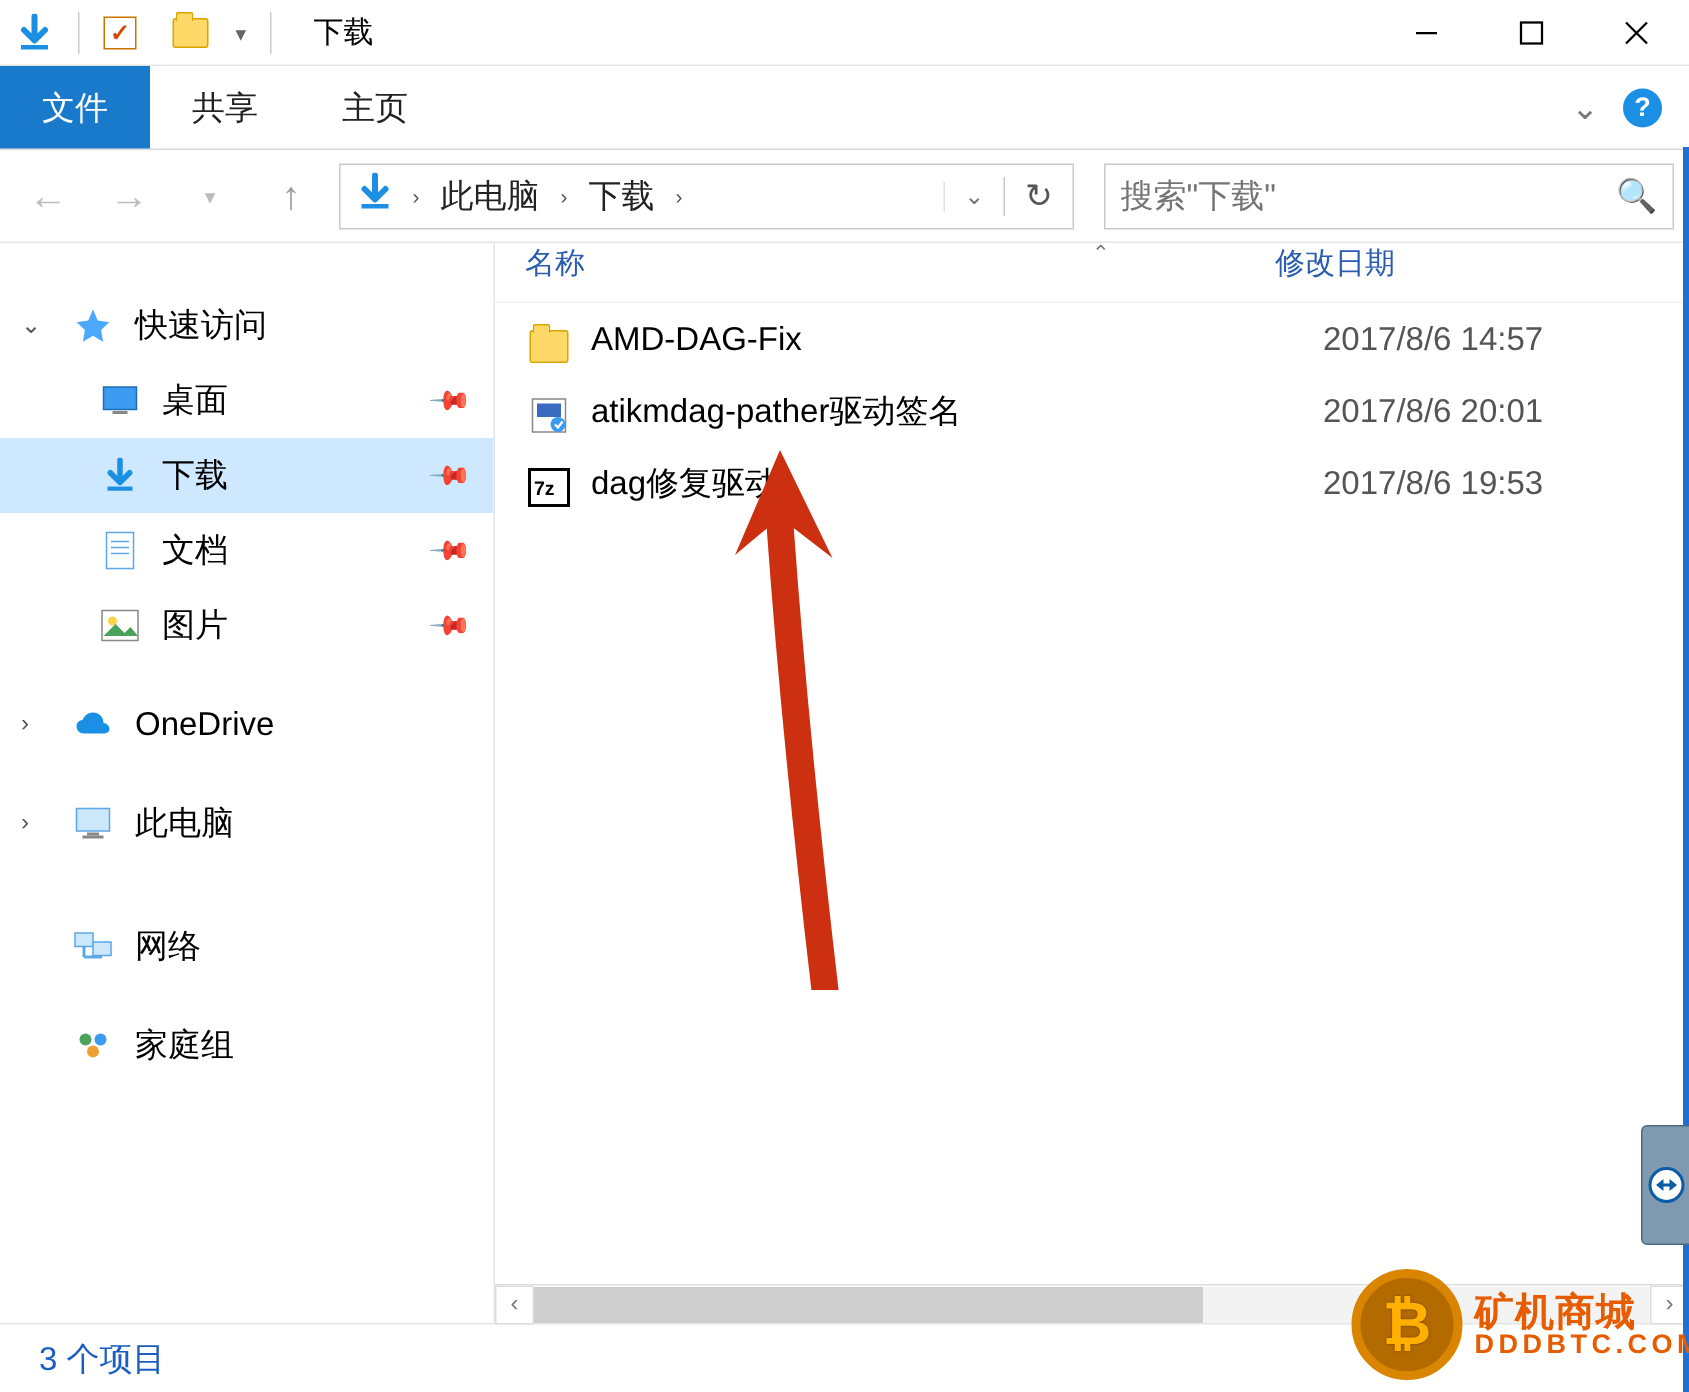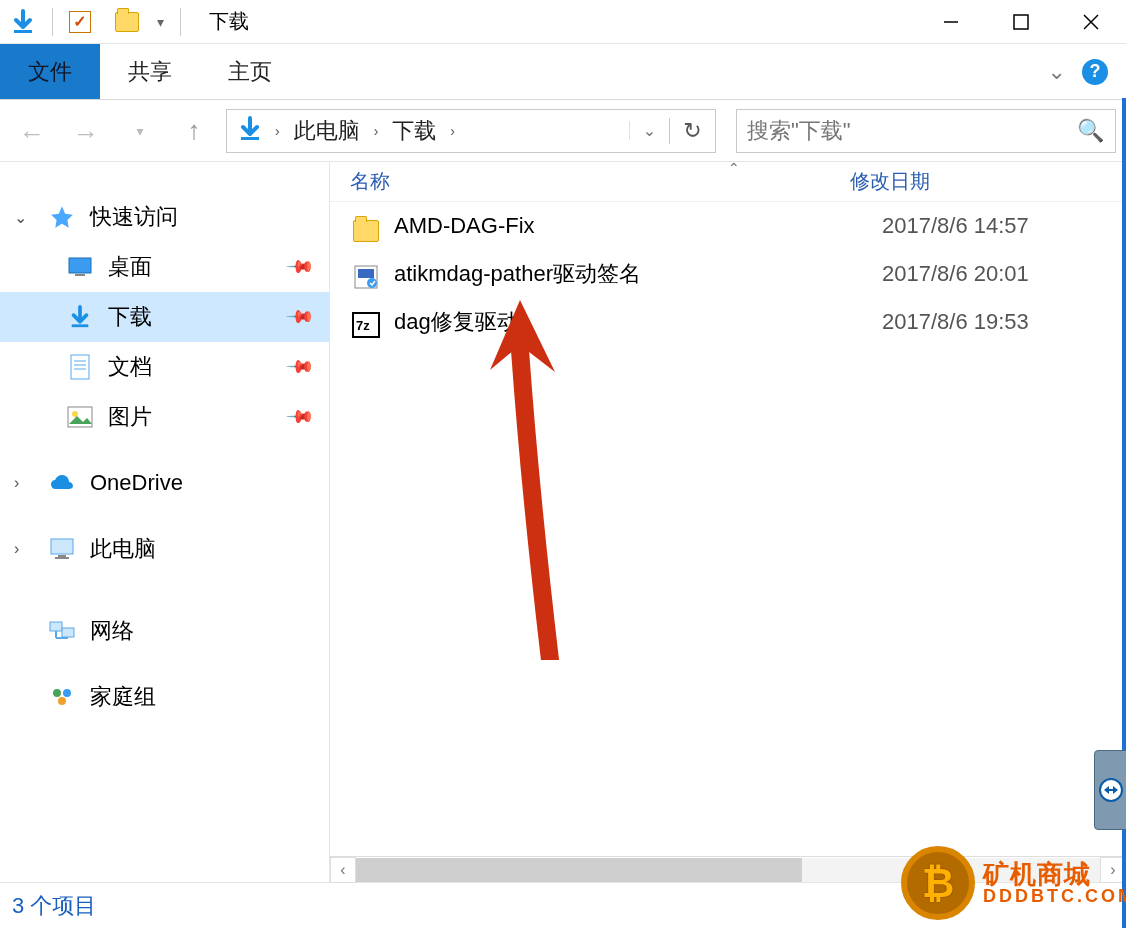--- a/index.html
+++ b/index.html
@@ -9,21 +9,21 @@
   .titlebar { height: 44px; display: flex; align-items: center; border-bottom: 1px solid #e5e5e5; background: #fff; }
   .tb-left { display: flex; align-items: center; gap: 8px; padding-left: 10px; }
   .tb-title { font-size: 20px; margin-left: 12px; }
   .tb-controls { margin-left: auto; display: flex; }
   .tb-btn { width: 70px; height: 44px; display: flex; align-items: center; justify-content: center; font-size: 18px; }
   .qat-sep { width: 1px; height: 28px; background: #ccc; margin: 0 8px; }
 
   
   .ribbon { height: 56px; display: flex; align-items: stretch; border-bottom: 1px solid #d8d8d8; background: #fff; }
   .tab { padding: 0 28px; display: flex; align-items: center; font-size: 22px; color: #222; }
-  .tab.file { background: #1979ca; color: #0f172a; }
+  .tab.file { background: #1979ca; color: #ffffff; }
   .ribbon-right { margin-left: auto; display: flex; align-items: center; gap: 16px; padding-right: 18px; }
   .chev { color: #7a7a7a; font-size: 22px; }
   .help-badge { width: 26px; height: 26px; border-radius: 50%; background: #1a8fe3; color: #fff; display: flex; align-items: center; justify-content: center; font-size: 18px; font-weight: bold; }
 
   
   .navrow { height: 62px; display: flex; align-items: center; padding: 0 10px; gap: 10px; border-bottom: 1px solid #e5e5e5; }
   .nav-btn { width: 44px; height: 44px; display: flex; align-items: center; justify-content: center; color: #bdbdbd; font-size: 26px; }
   .nav-up { color: #9c9c9c; }
   .addressbar { flex: 1; height: 44px; border: 1px solid #c9c9c9; display: flex; align-items: center; padding-left: 4px; }
   .addr-seg { padding: 0 8px; font-size: 22px; color: #222; display: flex; align-items: center; }
@@ -39,40 +39,40 @@
   .main { display: flex; height: 720px; }
   .sidebar { width: 330px; border-right: 1px solid #e5e5e5; padding-top: 30px; overflow-y: auto; }
   .side-item { display: flex; align-items: center; height: 50px; font-size: 22px; position: relative; }
   .side-item.sel { background: #cde8ff; }
   .expander { position: absolute; left: 14px; font-size: 16px; color: #555; }
   .side-icon { width: 28px; height: 28px; margin-left: 48px; margin-right: 14px; display:flex; align-items:center; justify-content:center; }
   .side-item.indent1 .side-icon { margin-left: 66px; }
   .pin { margin-left: auto; margin-right: 18px; color: #9a9a9a; font-size: 18px; transform: rotate(45deg); }
 
   
-  .colhdr { display: flex; height: 40px; align-items: center; font-size: 20px; color: #2a5db0; border-bottom: 1px solid #f0f0f0; padding-left: 20px; position: relative; }
+  .colhdr { display: flex; height: 40px; font-size: 20px; color: #2a5db0; border-bottom: 1px solid #f0f0f0; padding-left: 20px; position: relative; }
   .colhdr .col-name { width: 500px; }
   .colhdr .col-date { }
   .sort-caret { position:absolute; top:-2px; left:50%; font-size:14px; color:#777; }
 
   
   .filelist { flex: 1; display: flex; flex-direction: column; position: relative; }
   .row { display: flex; align-items: center; height: 48px; padding-left: 20px; font-size: 22px; }
   .row .ico { width: 32px; height: 32px; margin-right: 12px; display:flex;align-items:flex-end;justify-content:center; }
   .row .name { width: 488px; }
   .row .date { color: #555; }
 
   
   .hscroll { position:absolute; bottom:0; left:0; right:0; height:26px; border-top:1px solid #ddd; display:flex; align-items:center; }
   .hscroll .arrow { width:26px; height:26px; display:flex;align-items:center;justify-content:center;color:#777; border:1px solid #ddd; }
   .hscroll .track { flex:1; height:24px; background:#f3f3f3; position:relative; }
   .hscroll .thumb { position:absolute; left:0; top:0; height:24px; width:60%; background:#cfcfcf; }
 
   
-  .statusbar { height: 46px; border-top: 1px solid #e5e5e5; display:flex; align-items:center; padding: 0 12px; font-size:22px; color:#1a5fbf; }
+  .statusbar { height: 46px; border-top: 1px solid #e5e5e5; display:flex; align-items:center; padding: 0 26px; font-size:22px; color:#1a5fbf; }
 
   
   .arrow-annot { position:absolute; left:480px; top:290px; pointer-events:none; }
 
   
   .watermark { position:absolute; right:-10px; bottom:8px; display:flex; align-items:center; gap:8px; }
   .wm-coin { width:74px; height:74px; border-radius:50%; border:6px solid #d98500; background:#b36b00; display:flex;align-items:center;justify-content:center;color:#b36b00; }
   .wm-coin-inner{ font-size:40px; font-weight:900; color:#ffb000; text-shadow:0 0 2px #7a4200;}
   .wm-text { display:flex; flex-direction:column; line-height:1; font-weight:900; }
   .wm-line1 { color:#e85c00; font-size:26px; letter-spacing:1px; }

